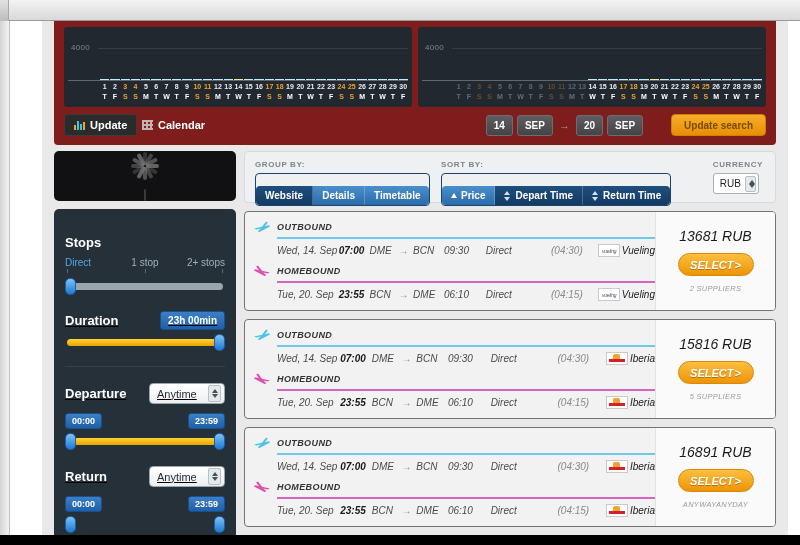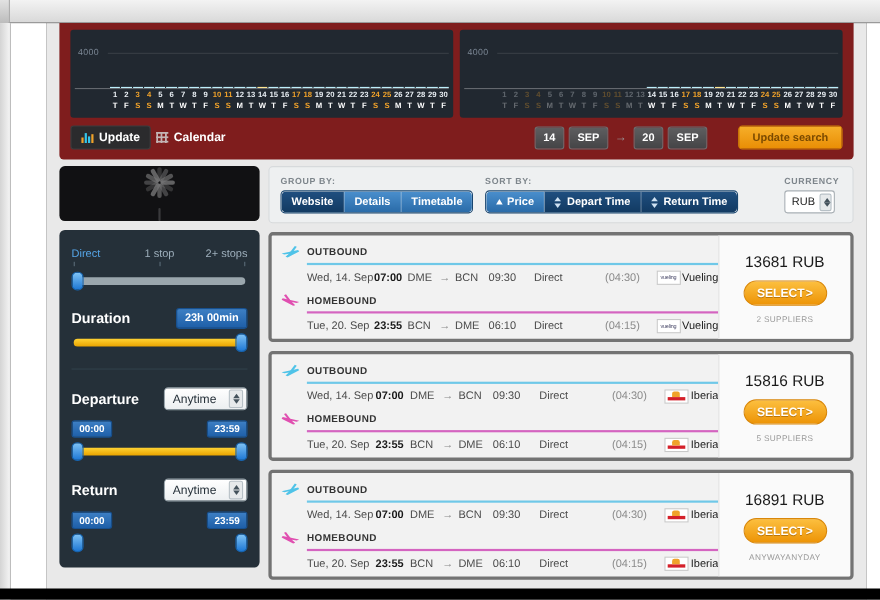--- a/index.html
+++ b/index.html
@@ -223,21 +223,21 @@
   }
   .slider .track.gold { background: linear-gradient(#ffd233,#e9a400); }
   .slider .knob {
     position: absolute; top: 1px; width: 11px; height: 17px; border-radius: 5px;
     background: linear-gradient(#7ec2f5,#1e78d4);
     border: 1px solid #1763ad; cursor: pointer;
   }
   .slider .knob.left { left: 0; }
   .slider .knob.right { right: 0; }
 
-  .title-row { display: flex; align-items: center; justify-content: space-between; margin-top: 16px; }
+  .title-row { display: flex; align-items: center; justify-content: space-between; margin-top: 16px; text-decoration: underline; }
   .pill {
     background: linear-gradient(#3d7fc4,#1e5fa8); border: 1px solid #17508f;
     border-radius: 3px; padding: 3px 7px; font-size: 10px; font-weight: bold; color: #fff;
   }
   .select-box {
     background: linear-gradient(#ffffff,#eceff1); border: 1px solid #9aa6ad;
     border-radius: 4px; height: 21px; width: 76px;
     display: flex; align-items: center; justify-content: space-between;
     padding: 0 3px 0 7px; font-size: 11px; color: #1f2a33; cursor: pointer;
   }
@@ -266,21 +266,21 @@
     height: 52px; position: relative;
   }
   .ctl-group { position: absolute; top: 8px; }
   .ctl-label { font-size: 8px; color: #7d858b; letter-spacing: .6px; font-weight: bold; }
   .seg { display: flex; margin-top: 4px; border-radius: 4px; overflow: hidden;
          border: 1px solid #18456f; }
   .seg > div {
     padding: 4px 9px; font-size: 10px; font-weight: bold; color: #fff;
     background: linear-gradient(#4a8fcd,#2a6ba8); cursor: pointer;
     border-right: 1px solid rgba(255,255,255,.22);
-    display: flex; align-items: center; gap: 4px;
+    display: flex; align-items: center; gap: 4px; margin-top: 12px;
   }
   .seg > div:last-child { border-right: none; }
   .seg > div.dark { background: linear-gradient(#1f4f80,#123a62); }
   .seg.rounded > div:first-child { border-radius: 4px 0 0 4px; }
   .seg.rounded > div:last-child  { border-radius: 0 4px 4px 0; }
   .tri-up { width:0;height:0;border-left:3px solid transparent;border-right:3px solid transparent;border-bottom:5px solid #fff; }
   .updown { width:7px;height:10px;position:relative;display:inline-block; }
   .updown::before{content:"";position:absolute;left:0;top:0;border-left:3px solid transparent;border-right:3px solid transparent;border-bottom:4px solid #cfe2f3;}
   .updown::after{content:"";position:absolute;left:0;bottom:0;border-left:3px solid transparent;border-right:3px solid transparent;border-top:4px solid #cfe2f3;}
 
@@ -288,22 +288,22 @@
   #currency-select {
     margin-top: 4px; background: #fff; border: 1px solid #a9b0b5; border-radius: 3px;
     height: 21px; width: 46px; display: flex; align-items: center;
     justify-content: space-between; padding: 0 2px 0 6px;
     font-size: 10px; color: #222; cursor: pointer;
   }
   #currency-select .spin-arrows { width: 11px; height: 16px; }
 
   
   .result-card {
-    margin-top: 8px; background: #f2f2f2; border: 3px solid #737373;
-    border-radius: 4px; position: relative; height: 100px; overflow: hidden;
+    margin-top: 8px; background: #f2f2f2; border: 1px solid #737373;
+    border-radius: 4px; position: relative; height: 100px; overflow: hidden; font-style: italic;
   }
   .leg-area { position: absolute; left: 0; top: 0; right: 120px; bottom: 0; padding: 8px 0 0 8px; }
   .leg { position: relative; height: 44px; }
   .leg-head { display: flex; align-items: center; gap: 6px; }
   .plane {
     width: 18px; height: 14px; flex: 0 0 auto; position: relative;
   }
   .plane svg { display: block; }
   .leg-title { font-size: 9px; font-weight: bold; color: #333; letter-spacing: .4px; }
   .leg-rule { height: 2px; margin: 3px 0 0 24px; }
@@ -854,20 +854,21 @@
           </div>
         <div id="progress-track">
           <div id="progress-fill">
             <span id="progress-text">100%</span>
           </div>
         </div>
       </div>
 
       <div id="filter-box">
 
+        <div class="filter-title">Stops</div>
         <div class="stop-labels">
           <span class="active">Direct</span>
           <span>1 stop</span>
           <span>2+ stops</span>
         </div>
         <div class="tick-row">
             <i></i>
             <i></i>
             <i></i>
           </div>

